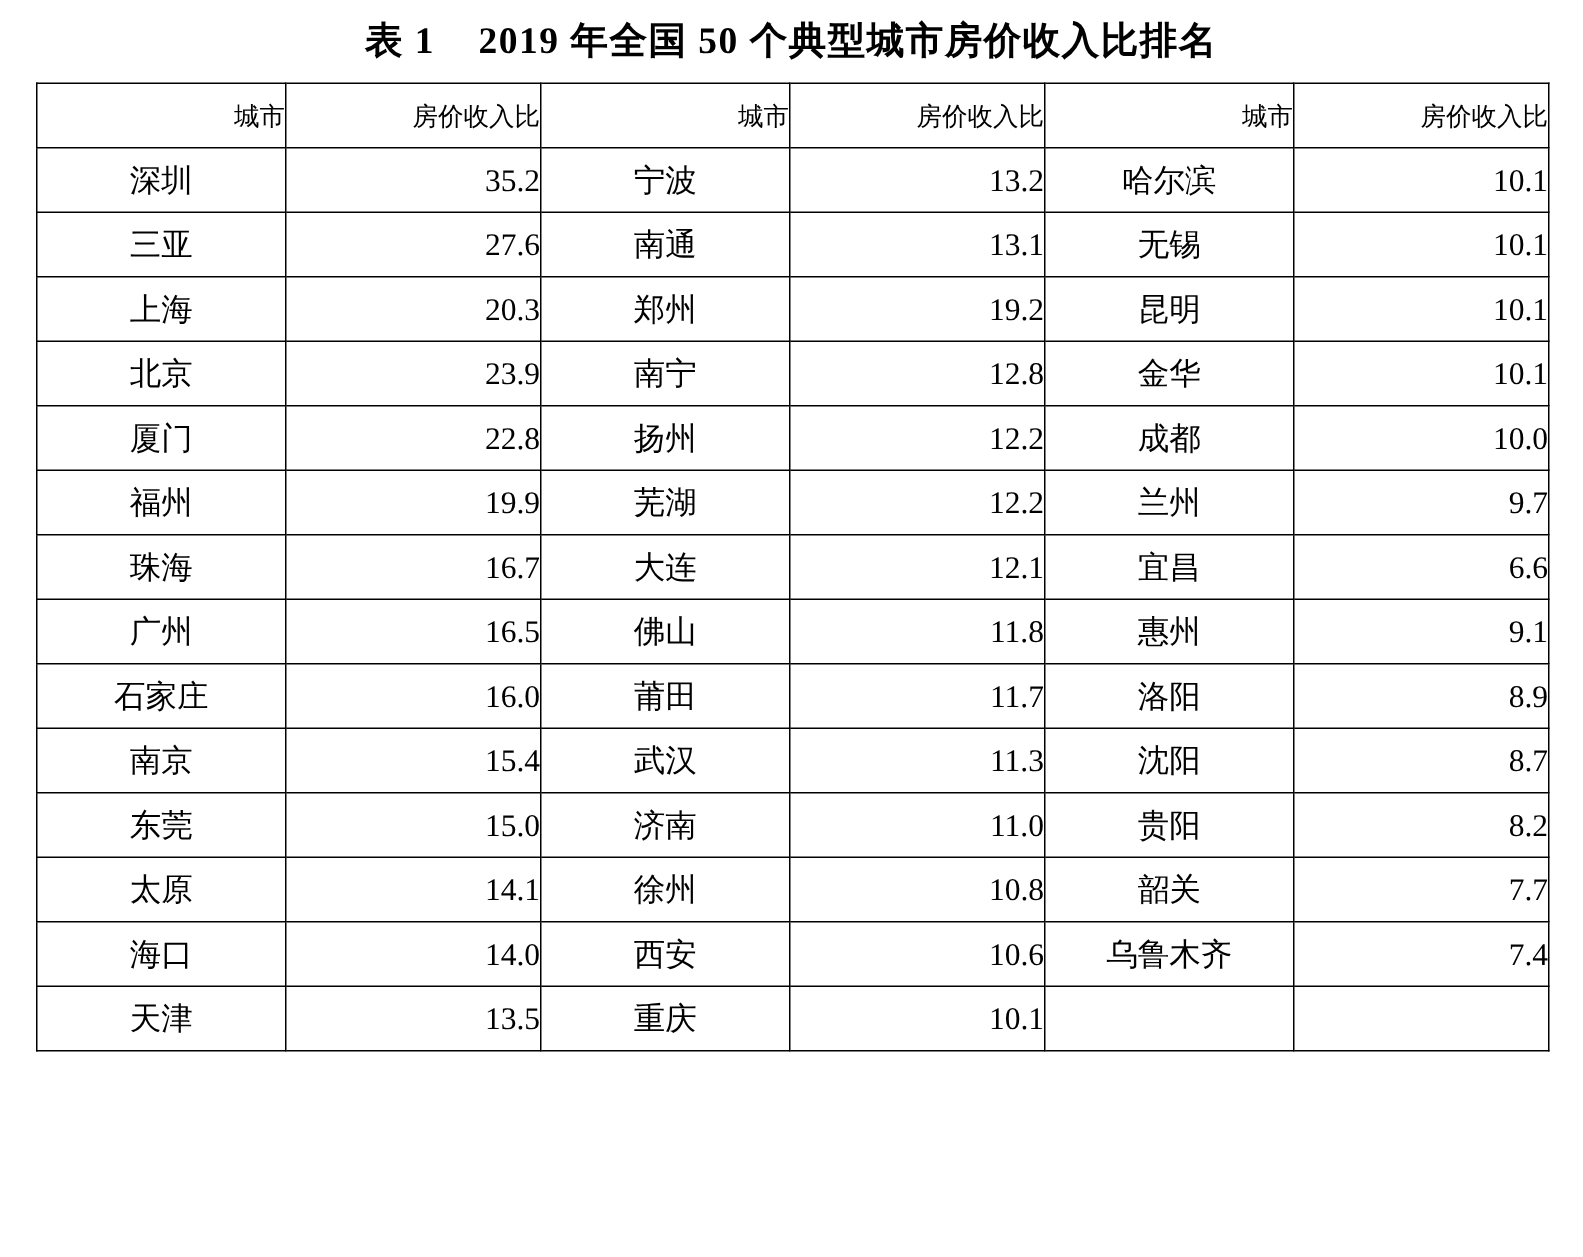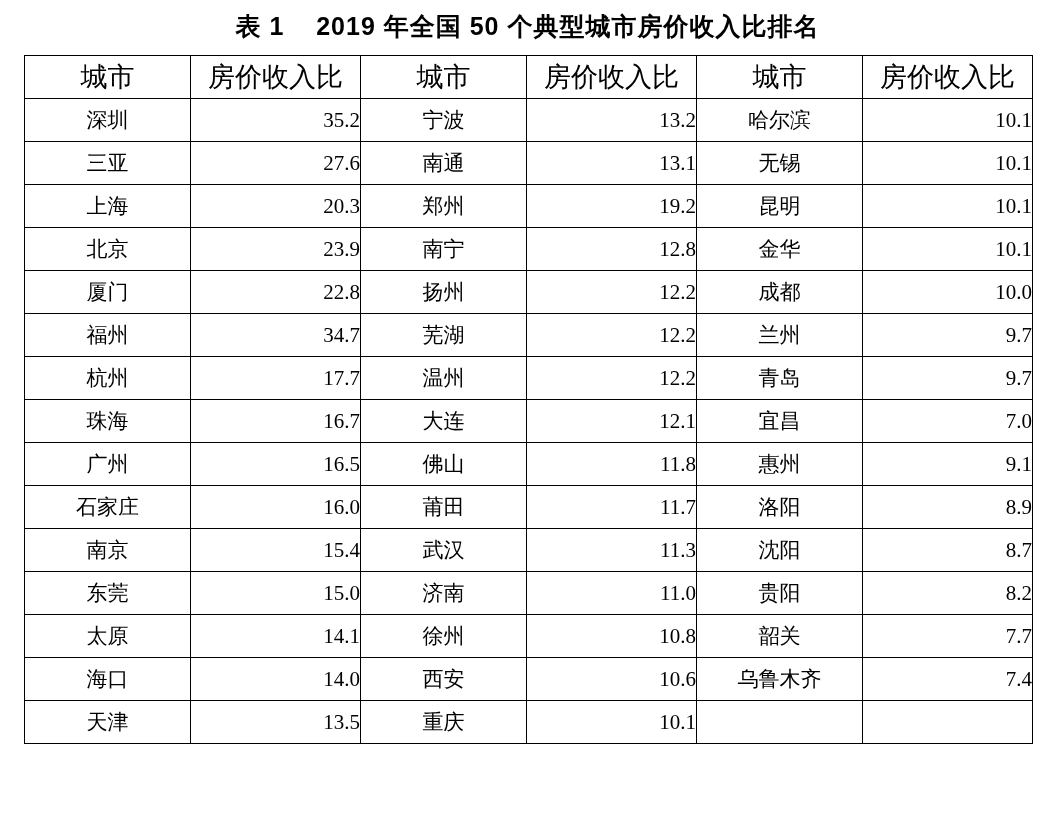--- a/index.html
+++ b/index.html
@@ -15,21 +15,21 @@
     overflow: hidden;
   }
   .page {
     width: 1055px;
     height: 838px;
     position: relative;
     box-sizing: border-box;
   }
   .title {
     text-align: center;
-    font-family: Liberation Sans, sans-serif;
+    font-family: Liberation Serif, serif;
     font-weight: bold;
     font-size: 25px;
     letter-spacing: 1px;
     padding-top: 10px;
     padding-bottom: 12px;
     white-space: pre;
   }
   .table-wrap {
     padding: 0 24px;
     box-sizing: border-box;
@@ -44,21 +44,22 @@
   table.rank-table td {
     border: 1px solid #000000;
     height: 42px;
     text-align: center;
     vertical-align: middle;
     font-weight: normal;
     padding: 0;
     font-family: "Liberation Sans", "DejaVu Sans", sans-serif;
   }
   table.rank-table th {
-    font-size: 27px;
+    font-size: 17px;
+    text-align: right;
   }
   table.rank-table td.city {
     font-size: 21px;
     margin-top: 40px;
   }
   table.rank-table td.ratio {
     font-size: 21px;
     font-family: "Liberation Serif", "DejaVu Serif", serif;
     text-align: right;
   }
@@ -131,41 +132,33 @@
           <tr>
             <td class="city">厦门</td>
             <td class="ratio">22.8</td>
             <td class="city">扬州</td>
             <td class="ratio">12.2</td>
             <td class="city">成都</td>
             <td class="ratio">10.0</td>
           </tr>
           <tr>
             <td class="city">福州</td>
-            <td class="ratio">34.7</td>
+            <td class="ratio">19.9</td>
             <td class="city">芜湖</td>
             <td class="ratio">12.2</td>
             <td class="city">兰州</td>
-            <td class="ratio">9.7</td>
-          </tr>
-          <tr>
-            <td class="city">杭州</td>
-            <td class="ratio">17.7</td>
-            <td class="city">温州</td>
-            <td class="ratio">12.2</td>
-            <td class="city">青岛</td>
             <td class="ratio">9.7</td>
           </tr>
           <tr>
             <td class="city">珠海</td>
             <td class="ratio">16.7</td>
             <td class="city">大连</td>
             <td class="ratio">12.1</td>
             <td class="city">宜昌</td>
-            <td class="ratio">7.0</td>
+            <td class="ratio">6.6</td>
           </tr>
           <tr>
             <td class="city">广州</td>
             <td class="ratio">16.5</td>
             <td class="city">佛山</td>
             <td class="ratio">11.8</td>
             <td class="city">惠州</td>
             <td class="ratio">9.1</td>
           </tr>
           <tr>

